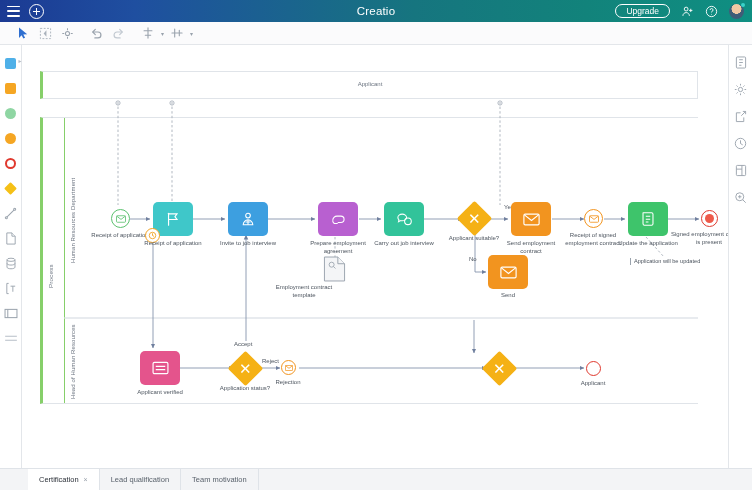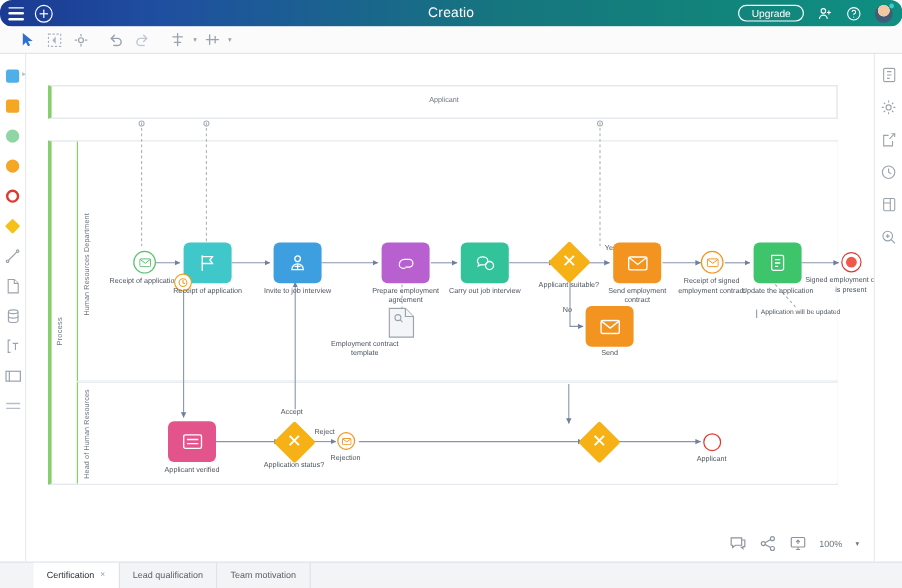--- a/index.html
+++ b/index.html
@@ -8,21 +8,21 @@
     font-family: "Liberation Sans", sans-serif;
     background: #ffffff;
     overflow: hidden;
   }
   #app { position: relative; width: 752px; height: 490px; }
 
   
   .topbar {
     position: absolute; left: 0; top: 0; width: 752px; height: 22px;
     background: linear-gradient(90deg, #1b3a93 0%, #1f4fa0 18%, #16757f 55%, #12837b 78%, #0f8f82 100%);
-    display: flex; align-items: center; border-radius: 10px;
+    display: flex; align-items: center;
   }
   .tb-left { display: flex; align-items: center; gap: 9px; padding-left: 7px; }
   .hamburger { width: 13px; height: 11px; display: flex; flex-direction: column; justify-content: space-between; cursor: pointer; }
   .hamburger i { display: block; height: 1.6px; background: #ffffff; border-radius: 1px; }
   .plus-circle {
     width: 15px; height: 15px; border: 1.2px solid #ffffff; border-radius: 50%;
     position: relative; cursor: pointer;
   }
   .plus-circle::before, .plus-circle::after {
     content: ""; position: absolute; background: #fff;
@@ -614,39 +614,20 @@
       </div>
 
       <div class="node" style="left:564px; top:316px;">
         <div class="evt evt-end-red"></div>
         <div class="label" style="top:19px; left:7px;">Applicant</div>
       </div>
 
     </div>
   </div>
 
-  <div class="zoomctl">
-    <svg class="zc-ic" viewBox="0 0 16 16" fill="none" stroke="#8b939d" stroke-width="1.1">
-      <path d="M1.5 2.6h10v7h-6l-2.6 2.2V9.6H1.5z"></path>
-        <path d="M11.5 4.6h3v6.3h-1.8v1.9l-2.2-1.9"></path>
-    </svg>
-    <svg class="zc-ic" viewBox="0 0 16 16" fill="none" stroke="#8b939d" stroke-width="1.1">
-      <circle cx="12.2" cy="3.3" r="1.9"></circle>
-        <circle cx="3.5" cy="8" r="1.9"></circle>
-        <circle cx="12.2" cy="12.7" r="1.9"></circle>
-      <path d="M5.2 7.1 10.5 4.2M5.2 8.9l5.3 2.9"></path>
-    </svg>
-    <svg class="zc-ic" viewBox="0 0 16 16" fill="none" stroke="#8b939d" stroke-width="1.1">
-      <rect x="1.6" y="2.2" width="12.8" height="9" rx="1"></rect>
-        <path d="M6 13.6h4M8 11.2v2.4"></path>
-        <path d="M8 4.4v4M6.2 6.6 8 4.6l1.8 2"></path>
-    </svg>
-    <span class="zc-val">100%</span>
-    <span class="zc-val" style="font-size:6px;">▾</span>
-  </div>
 
   <div class="tabbar">
     <div class="tab active">
       <span>Certification</span>
       <span class="tab-close">×</span>
     </div>
     <div class="tab">
       <span>Lead qualification</span>
     </div>
     <div class="tab">

